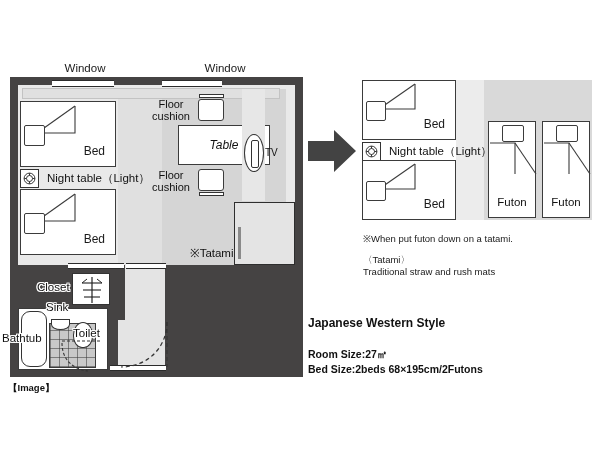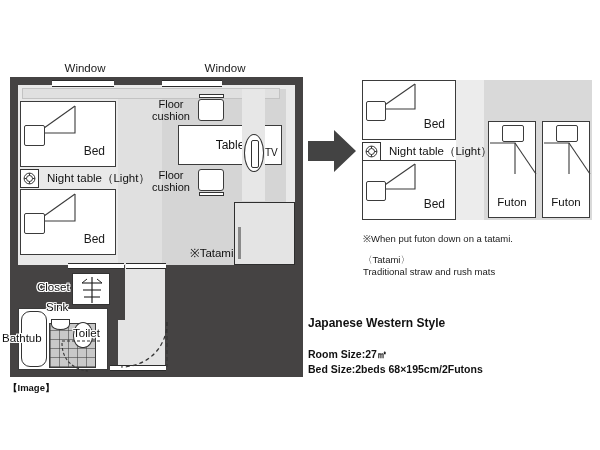--- a/index.html
+++ b/index.html
@@ -183,21 +183,21 @@
       <div class="bed-label">Bed</div>
     </div>
 
     <div class="abs small-label" style="left:136px; top:22px; width:50px;">
       <span>Floor</span><br>
       <span>cushion</span>
     </div>
     <div class="abs" style="left:189px; top:17px; width:25px; height:4px; background:#fff; border:1px solid #333;"></div>
     <div class="abs white-box" style="left:188px; top:22px; width:26px; height:22px; border-radius:3px;"></div>
 
-    <div class="abs white-box" style="left:168px; top:48px; width:104px; height:40px;">
+    <div class="abs white-box" style="left:168px; top:48px; width:92px; height:40px;font-style:italic;">
       <div style="position:absolute;left:0;right:0;top:12px;text-align:center;font-size:12px;color:#111;">Table</div>
     </div>
 
     <div class="abs small-label" style="left:136px; top:93px; width:50px;">
       <span>Floor</span><br>
       <span>cushion</span>
     </div>
     <div class="abs white-box" style="left:188px; top:92px; width:26px; height:22px; border-radius:3px;"></div>
     <div class="abs" style="left:189px; top:115px; width:25px; height:4px; background:#fff; border:1px solid #333;"></div>
 

